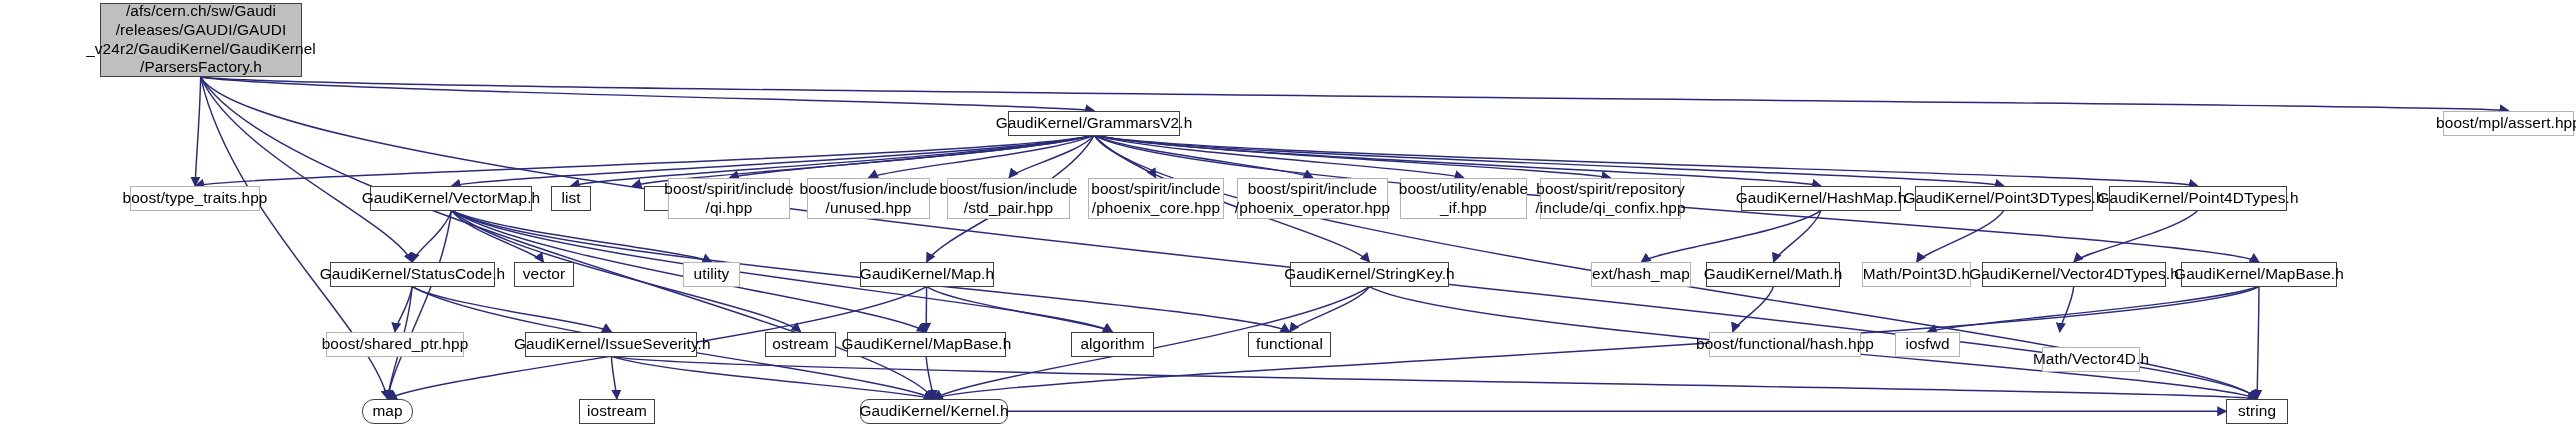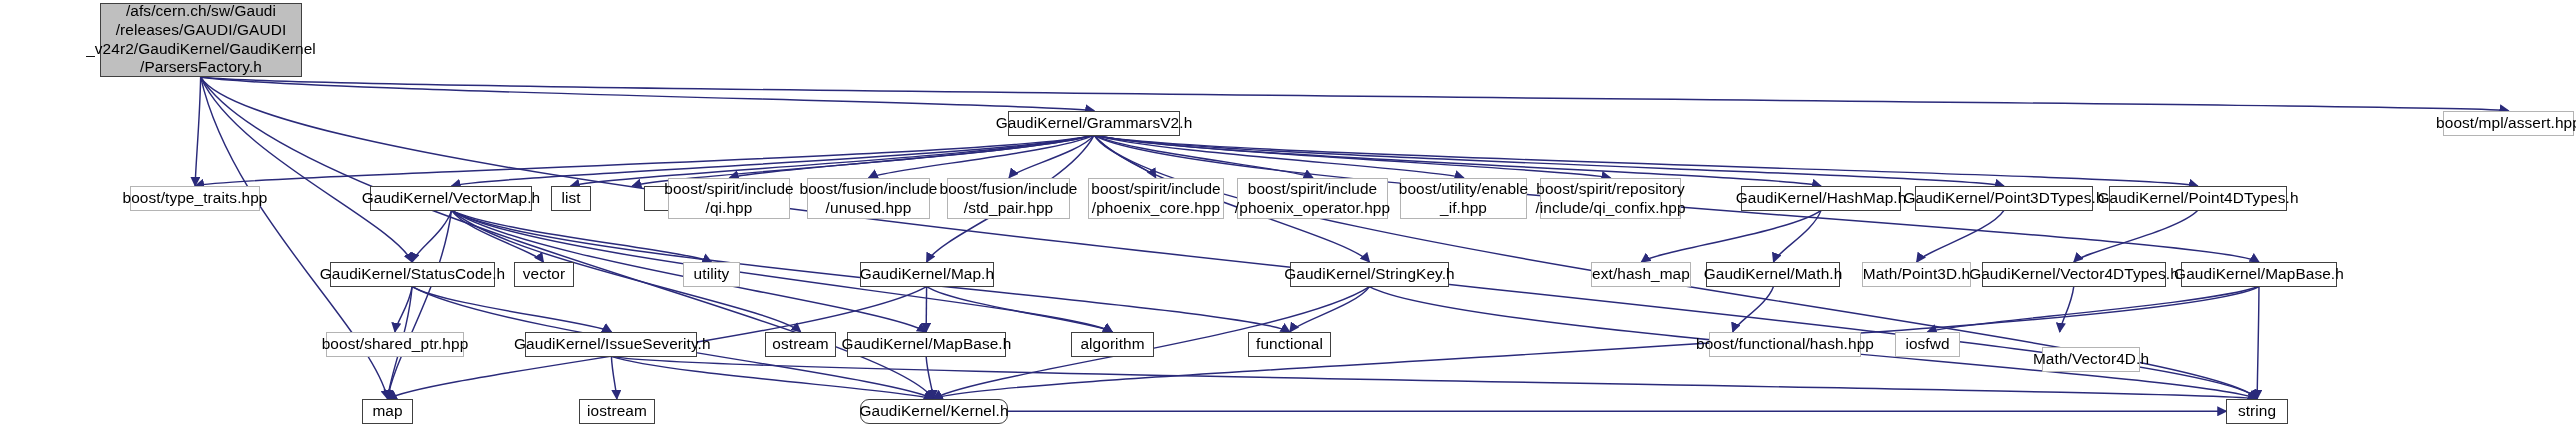--- a/index.html
+++ b/index.html
@@ -158,19 +158,19 @@
       <div class="node strong" style="left: 2181px; top: 262px; width: 156px; height: 24.5px;">GaudiKernel/MapBase.h</div>
       <div class="node" style="left: 326px; top: 332px; width: 138px; height: 24.5px;">boost/shared_ptr.hpp</div>
       <div class="node strong" style="left: 525px; top: 332px; width: 172px; height: 24.5px; padding-left: 8px;">GaudiKernel/IssueSeverity.h</div>
       <div class="node strong" style="left: 765px; top: 332px; width: 71px; height: 24.5px;">ostream</div>
       <div class="node strong" style="left: 847px; top: 332px; width: 159px; height: 24.5px;">GaudiKernel/MapBase.h</div>
       <div class="node strong" style="left: 1071px; top: 332px; width: 83px; height: 24.5px;">algorithm</div>
       <div class="node strong" style="left: 1248px; top: 332px; width: 83px; height: 24.5px;">functional</div>
       <div class="node" style="left: 1709px; top: 332px; width: 152px; height: 24.5px;">boost/functional/hash.hpp</div>
       <div class="node" style="left: 1895px; top: 332px; width: 65px; height: 24.5px;">iosfwd</div>
       <div class="node" style="left: 2002px; top: 347px; width: 98px; height: 24.5px; margin-left: 40px;">Math/Vector4D.h</div>
-      <div class="node strong" style="left: 362px; top: 399px; width: 51px; height: 24.5px;">map</div>
+      <div class="node strong" style="left: 362px; top: 399px; width: 51px; height: 24.5px; border-radius: 12px;">map</div>
       <div class="node strong" style="left: 579px; top: 399px; width: 76px; height: 24.5px;">iostream</div>
       <div class="node strong" style="left: 860px; top: 399px; width: 148px; height: 24.5px; border-radius: 9px;">GaudiKernel/Kernel.h</div>
       <div class="node strong" style="left: 2226px; top: 399px; width: 62px; height: 24.5px;">string</div>
     </div>
 </div>
 
 
 </body></html>

